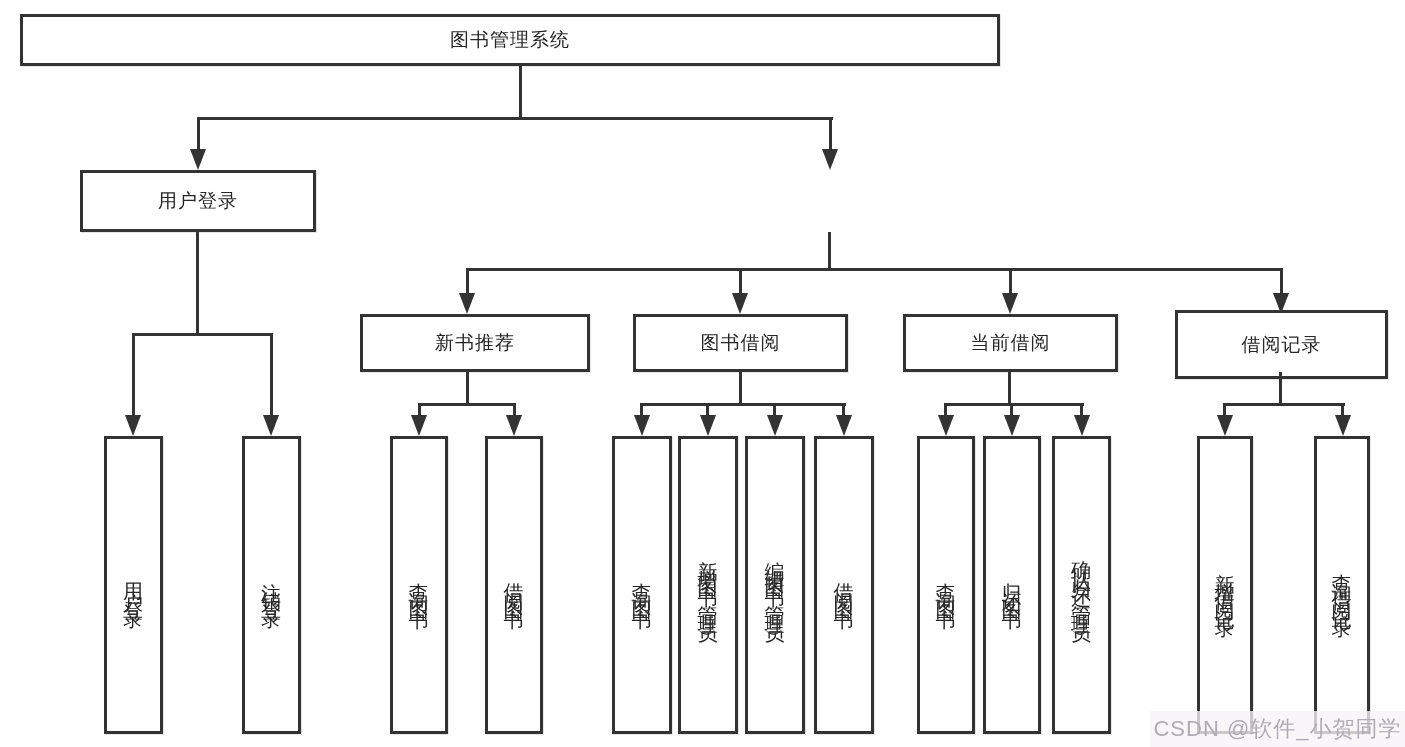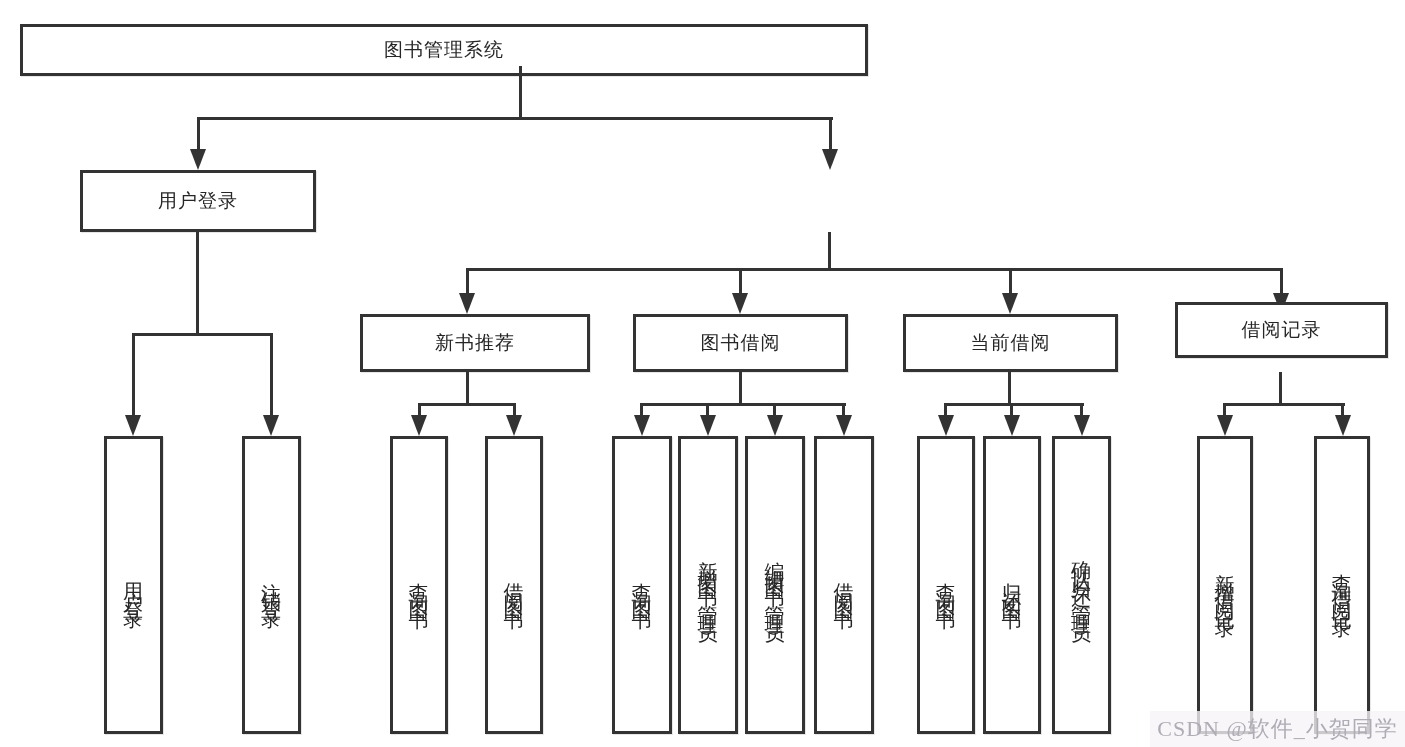--- a/index.html
+++ b/index.html
@@ -61,35 +61,34 @@
     position: absolute;
     left: 1150px;
     top: 711px;
     width: 255px;
     height: 36px;
     background: rgba(246, 243, 247, 0.78);
     display: flex;
     align-items: center;
     justify-content: center;
     z-index: 5;
-    font-family: Liberation Serif, serif;
   }
   .watermark span {
     font-size: 22px;
     color: var(--watermark-text);
     white-space: nowrap;
     letter-spacing: 1px;
   }
 </style>
 </head>
 <body>
 
 <div id="canvas">
 
-  <div class="box h" style="left:20px;top:24px;width:848px;height:52px">
+  <div class="box h" style="left:20px;top:14px;width:980px;height:52px">
     <span>图书管理系统</span>
   </div>
 
   <div class="vline" style="left:519px;top:66px;height:53px"></div>
   <div class="hline" style="left:197px;top:117px;width:636px"></div>
   <div class="dropline" style="left:197px;top:117px;height:34px"></div>
   <div class="arrow" style="left:190px;top:149px"></div>
   <div class="dropline" style="left:829px;top:117px;height:34px"></div>
   <div class="arrow" style="left:822px;top:149px"></div>
 
@@ -117,21 +116,21 @@
 
   <div class="box h" style="left:360px;top:314px;width:230px;height:58px">
     <span>新书推荐</span>
   </div>
   <div class="box h" style="left:633px;top:314px;width:215px;height:58px">
     <span>图书借阅</span>
   </div>
   <div class="box h" style="left:903px;top:314px;width:215px;height:58px">
     <span>当前借阅</span>
   </div>
-  <div class="box h" style="left:1175px;top:302px;width:213px;height:56px">
+  <div class="box h" style="left:1175px;top:310px;width:213px;height:69px">
     <span>借阅记录</span>
   </div>
 
   <div class="vline" style="left:466px;top:372px;height:34px"></div>
   <div class="hline" style="left:418px;top:403px;width:98px"></div>
   <div class="dropline" style="left:418px;top:403px;height:14px"></div>
   <div class="arrow" style="left:411px;top:415px"></div>
   <div class="dropline" style="left:513px;top:403px;height:14px"></div>
   <div class="arrow" style="left:506px;top:415px"></div>
 

